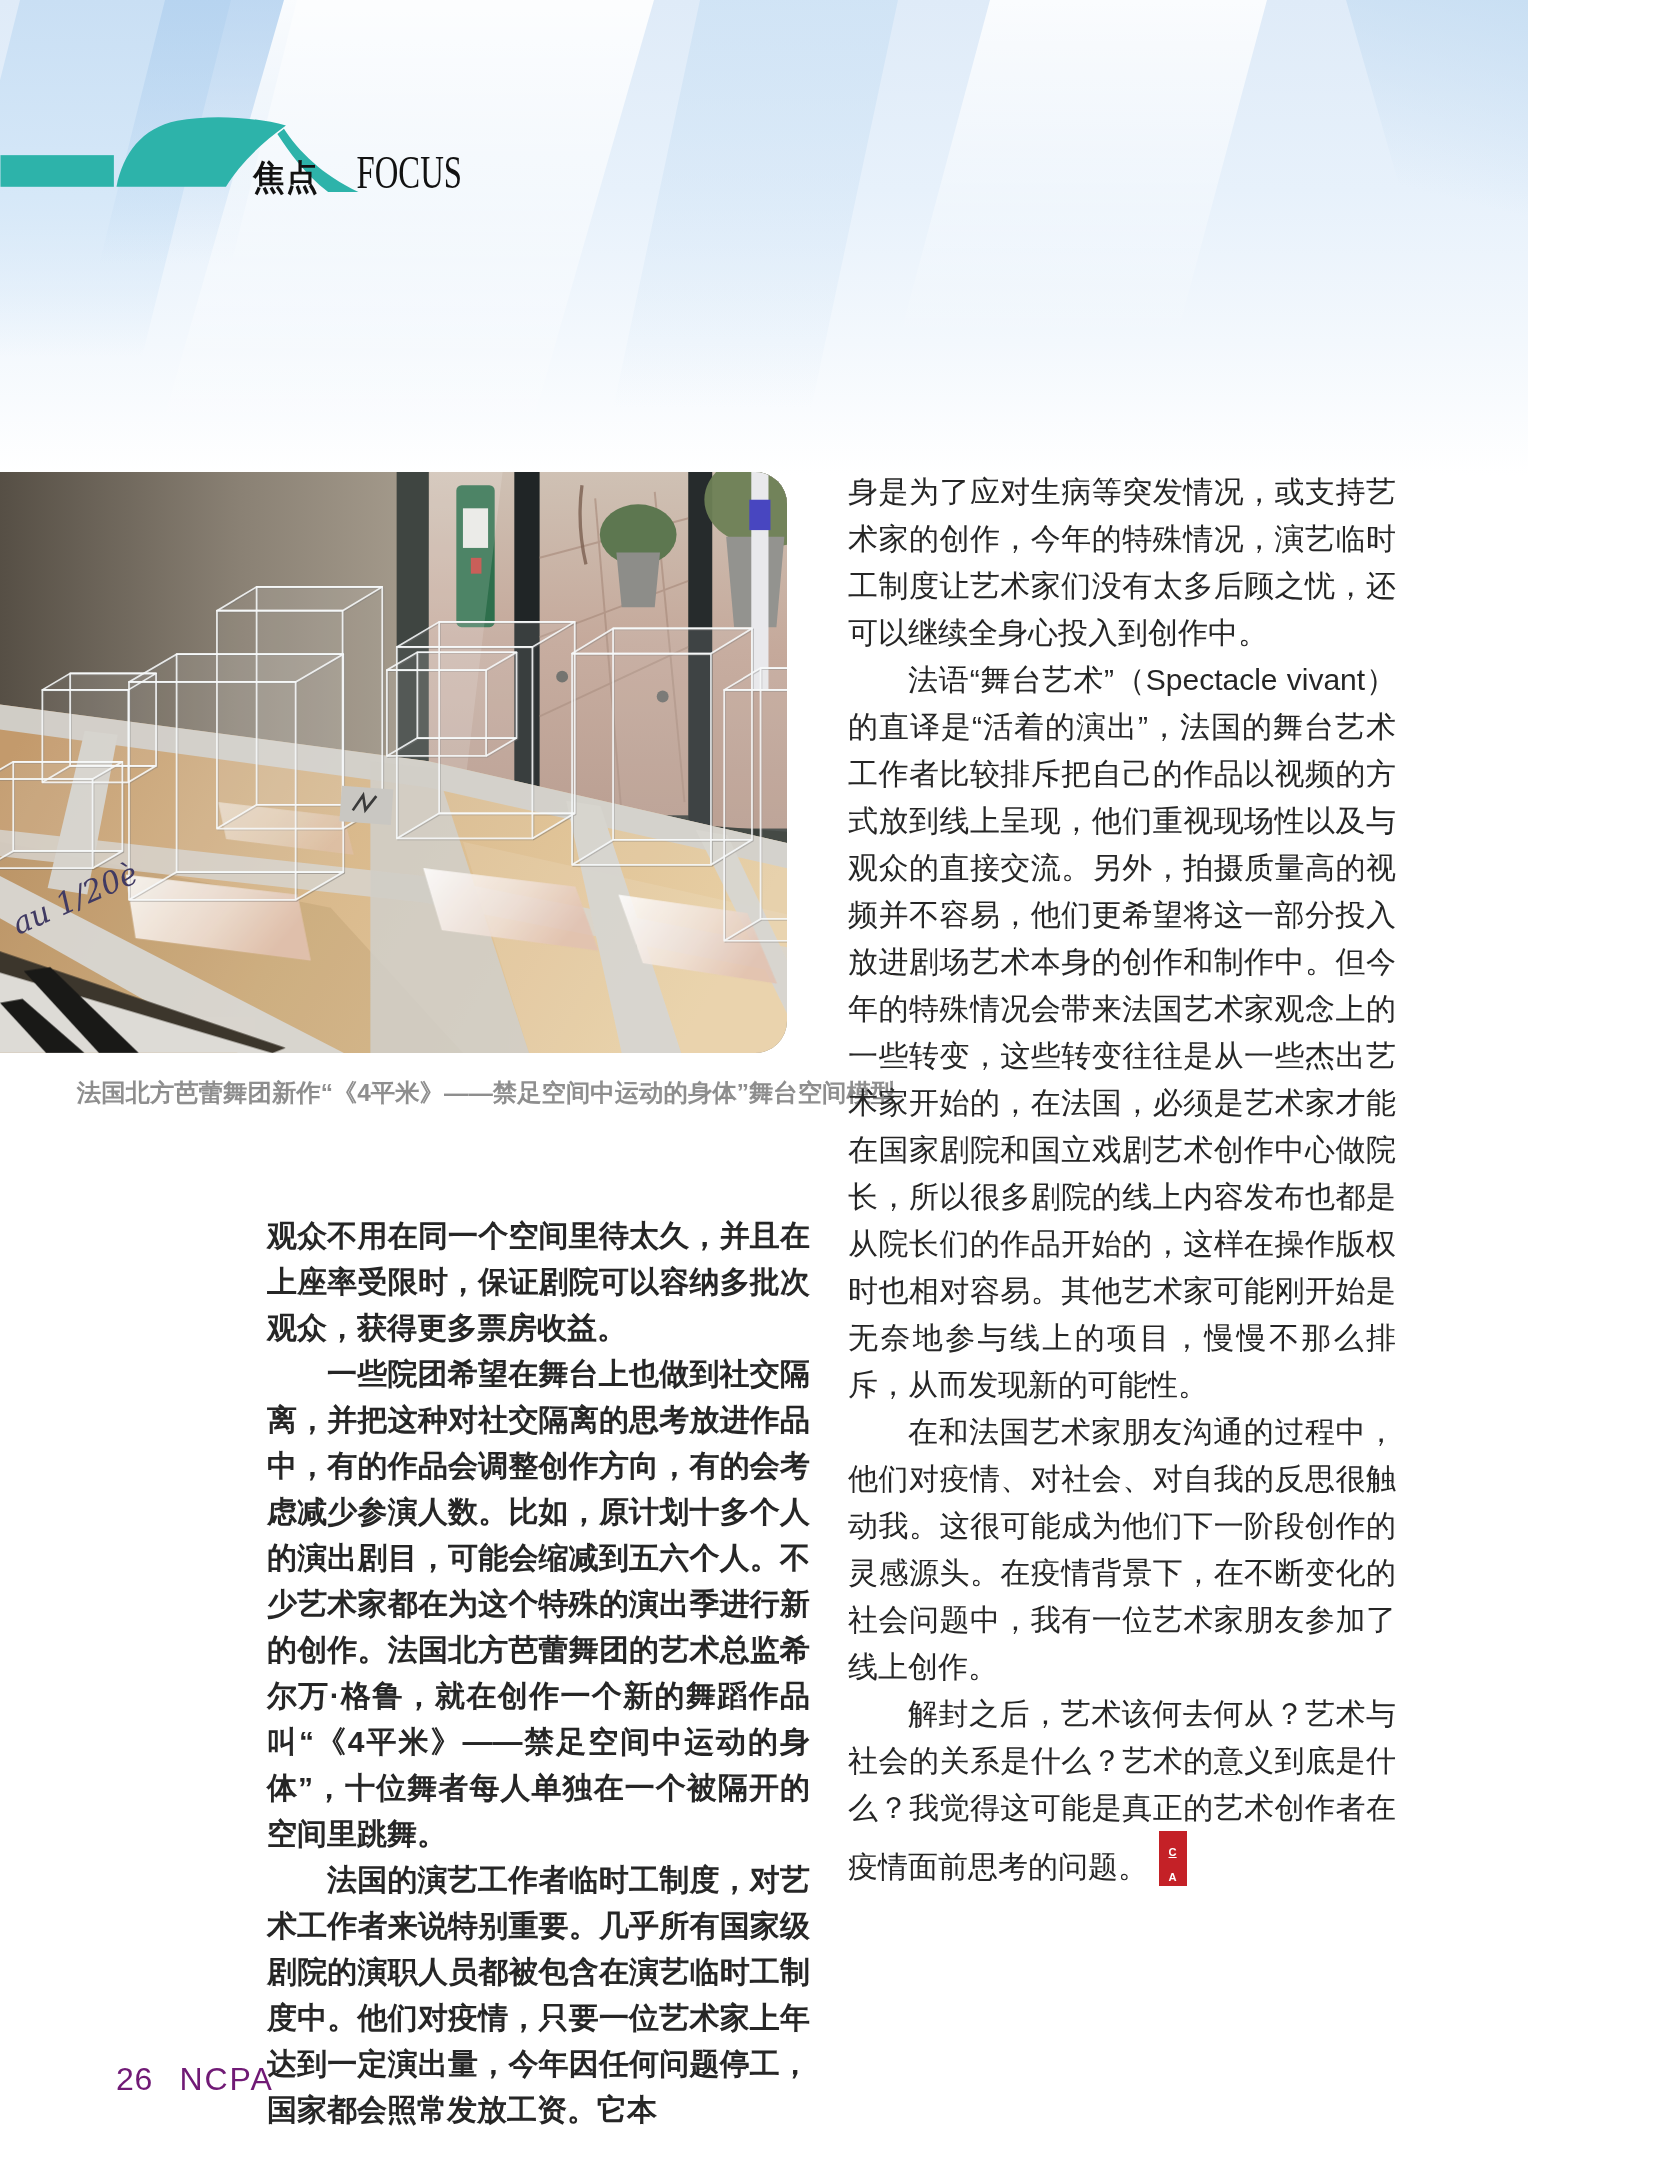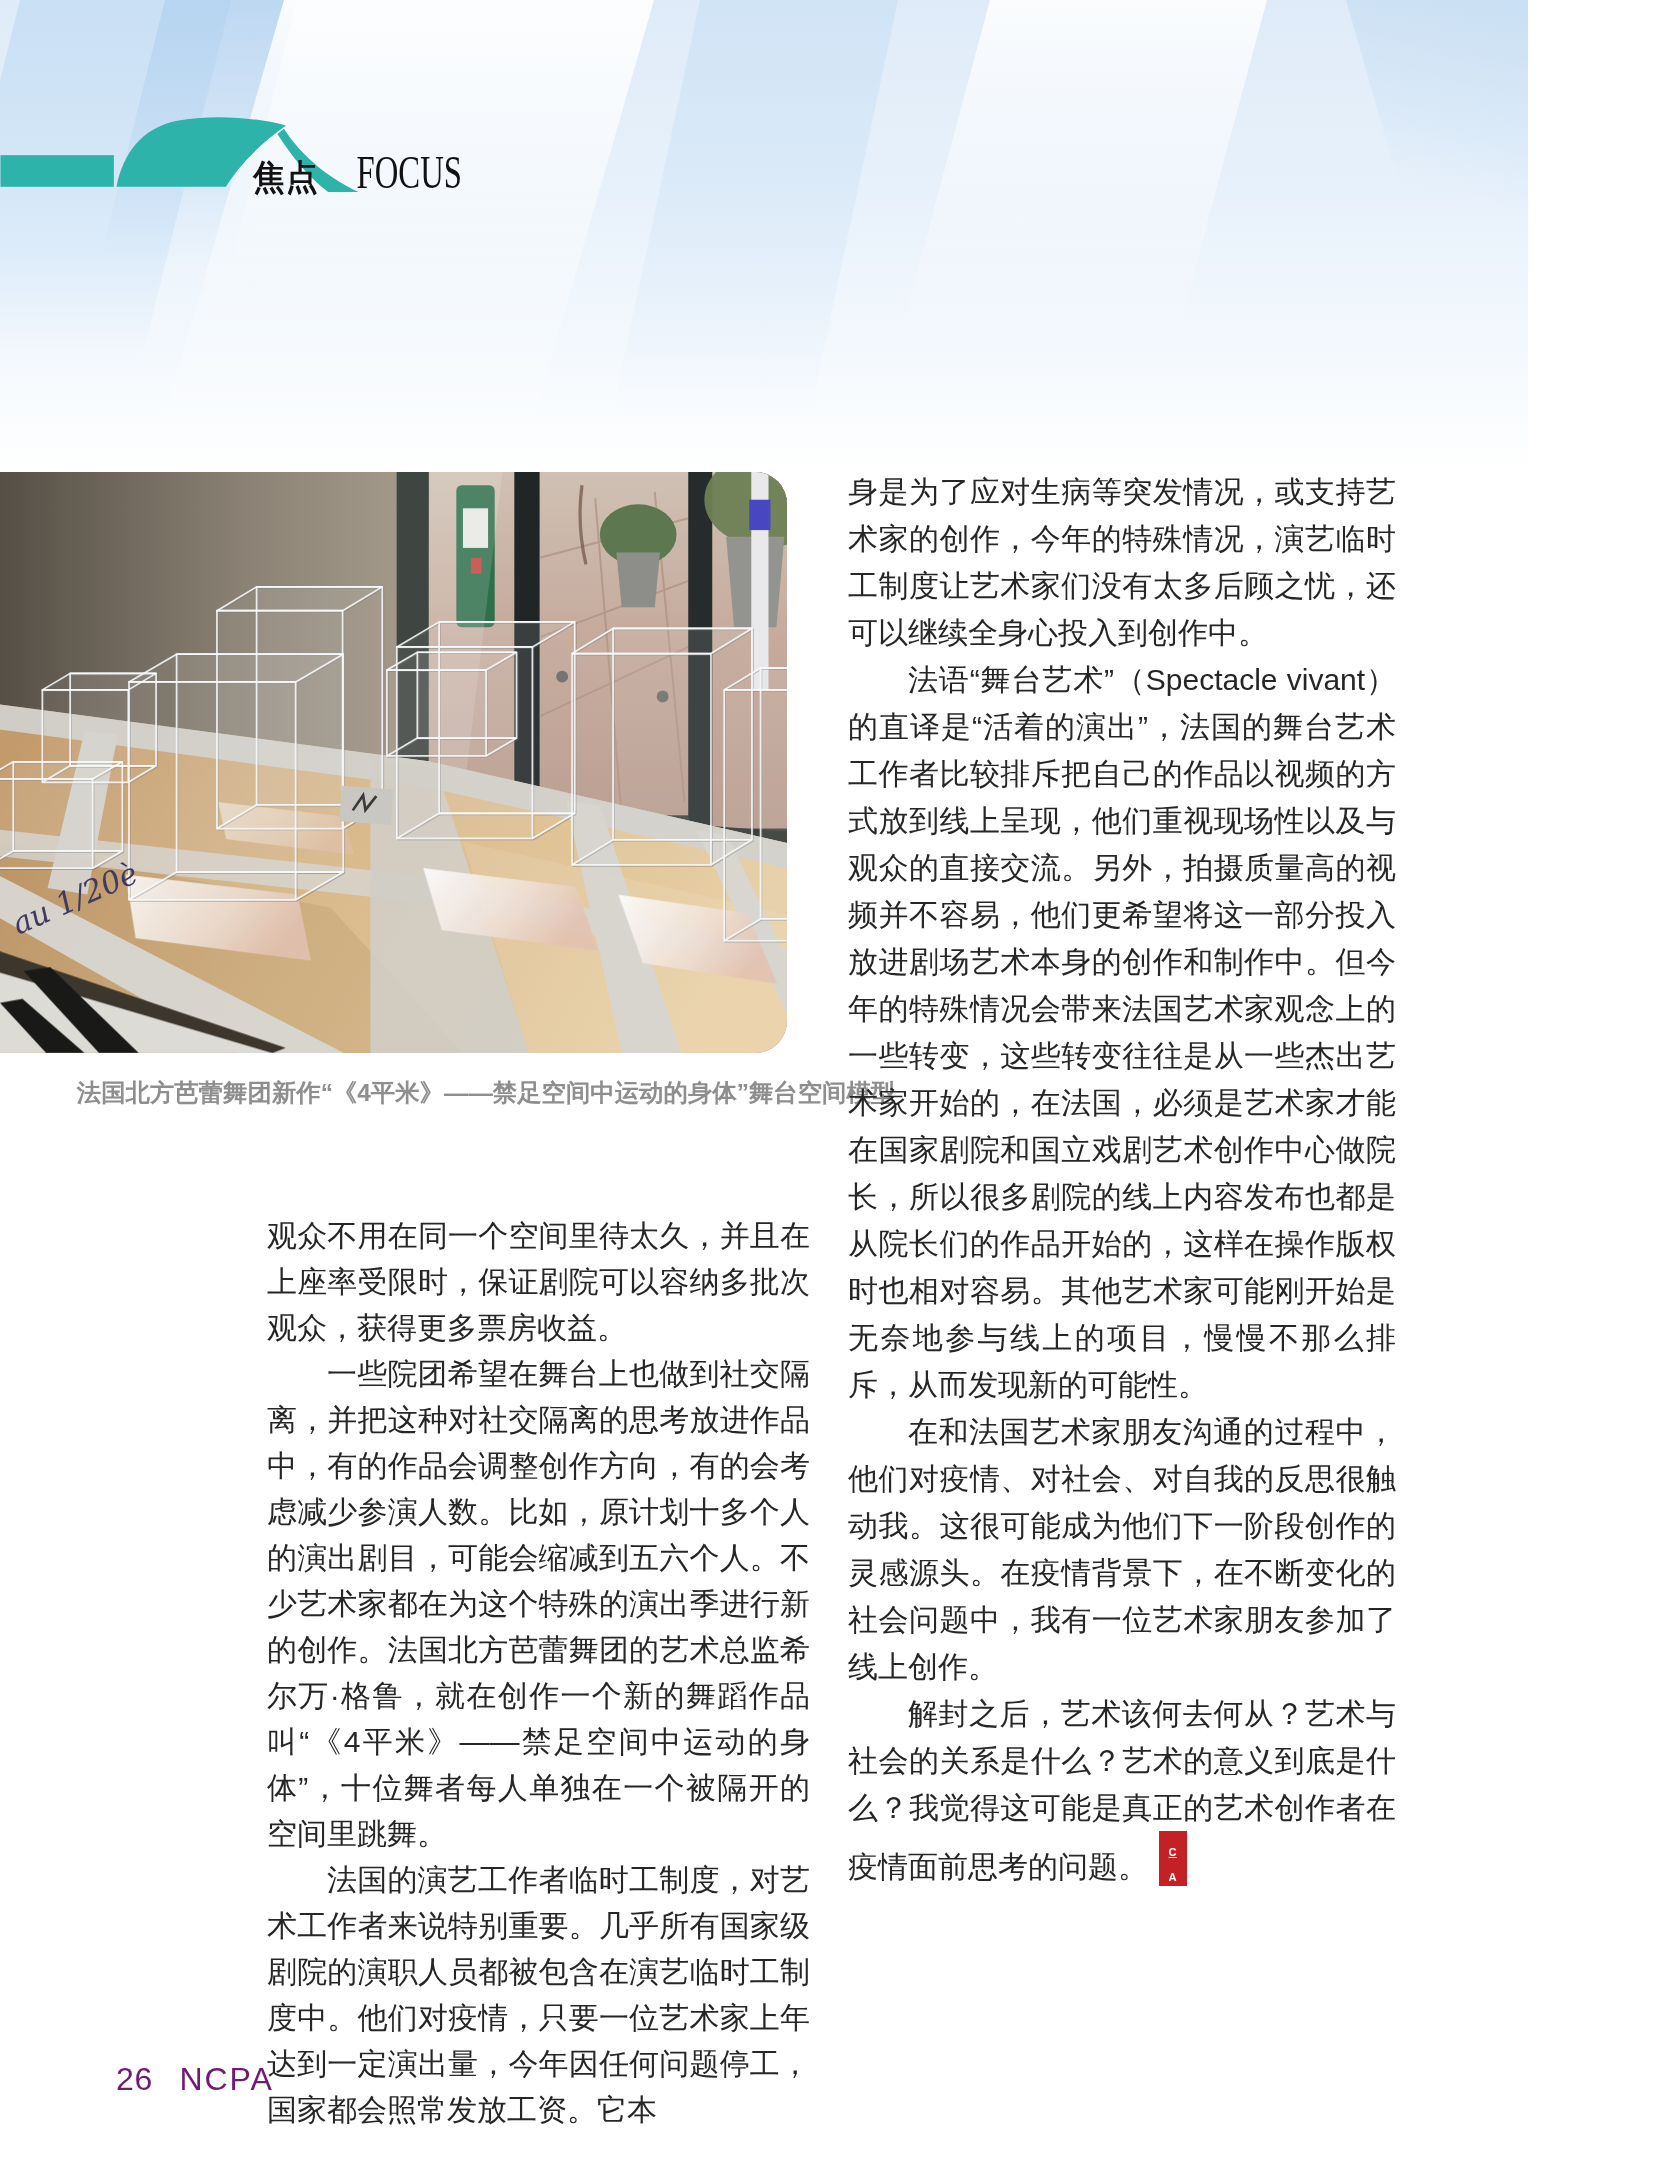--- a/index.html
+++ b/index.html
@@ -32,21 +32,21 @@
   .photo{position:absolute;left:0;top:472px;width:787px;height:581px;margin:0;z-index:2;
     border-radius:0 32px 32px 0;overflow:hidden;background:#8a8174;}
   .photo svg{display:block;width:100%;height:100%;}
   .caption{position:absolute;left:60px;top:1077px;width:852px;z-index:2;
     text-align:center;font-size:24.4px;font-weight:bold;color:#8e8e8e;}
   
   .col{position:absolute;z-index:3;font-size:30px;line-height:46px;text-align:justify;
     word-break:break-all;color:#262626;}
   .col p{margin:0;padding:0;}
   .col p.indent{text-indent:2em;}
-  .col-left{left:267px;top:1213px;width:543px;}
+  .col-left{left:267px;top:1213px;width:543px;font-weight:bold;}
   .col-right{left:848px;top:468px;width:548px;line-height:47px;}
   
   .seal{display:inline-block;vertical-align:-4px;margin-left:10.6px;width:28px;padding:2px 0 2.6px 0;
     color:#ffffff;font-size:11.2px;line-height:12.5px;font-weight:bold;text-align:center;
     font-family:"Liberation Sans","DejaVu Sans",sans-serif;}
   .seal span{display:block;}
   .seal span:first-child{text-decoration:underline;}
   
   .footer{position:absolute;left:116px;top:2061px;z-index:3;font-size:32px;color:#701a75;letter-spacing:0.7px;}
   .footer .journal{margin-left:26.4px;letter-spacing:2px;}

